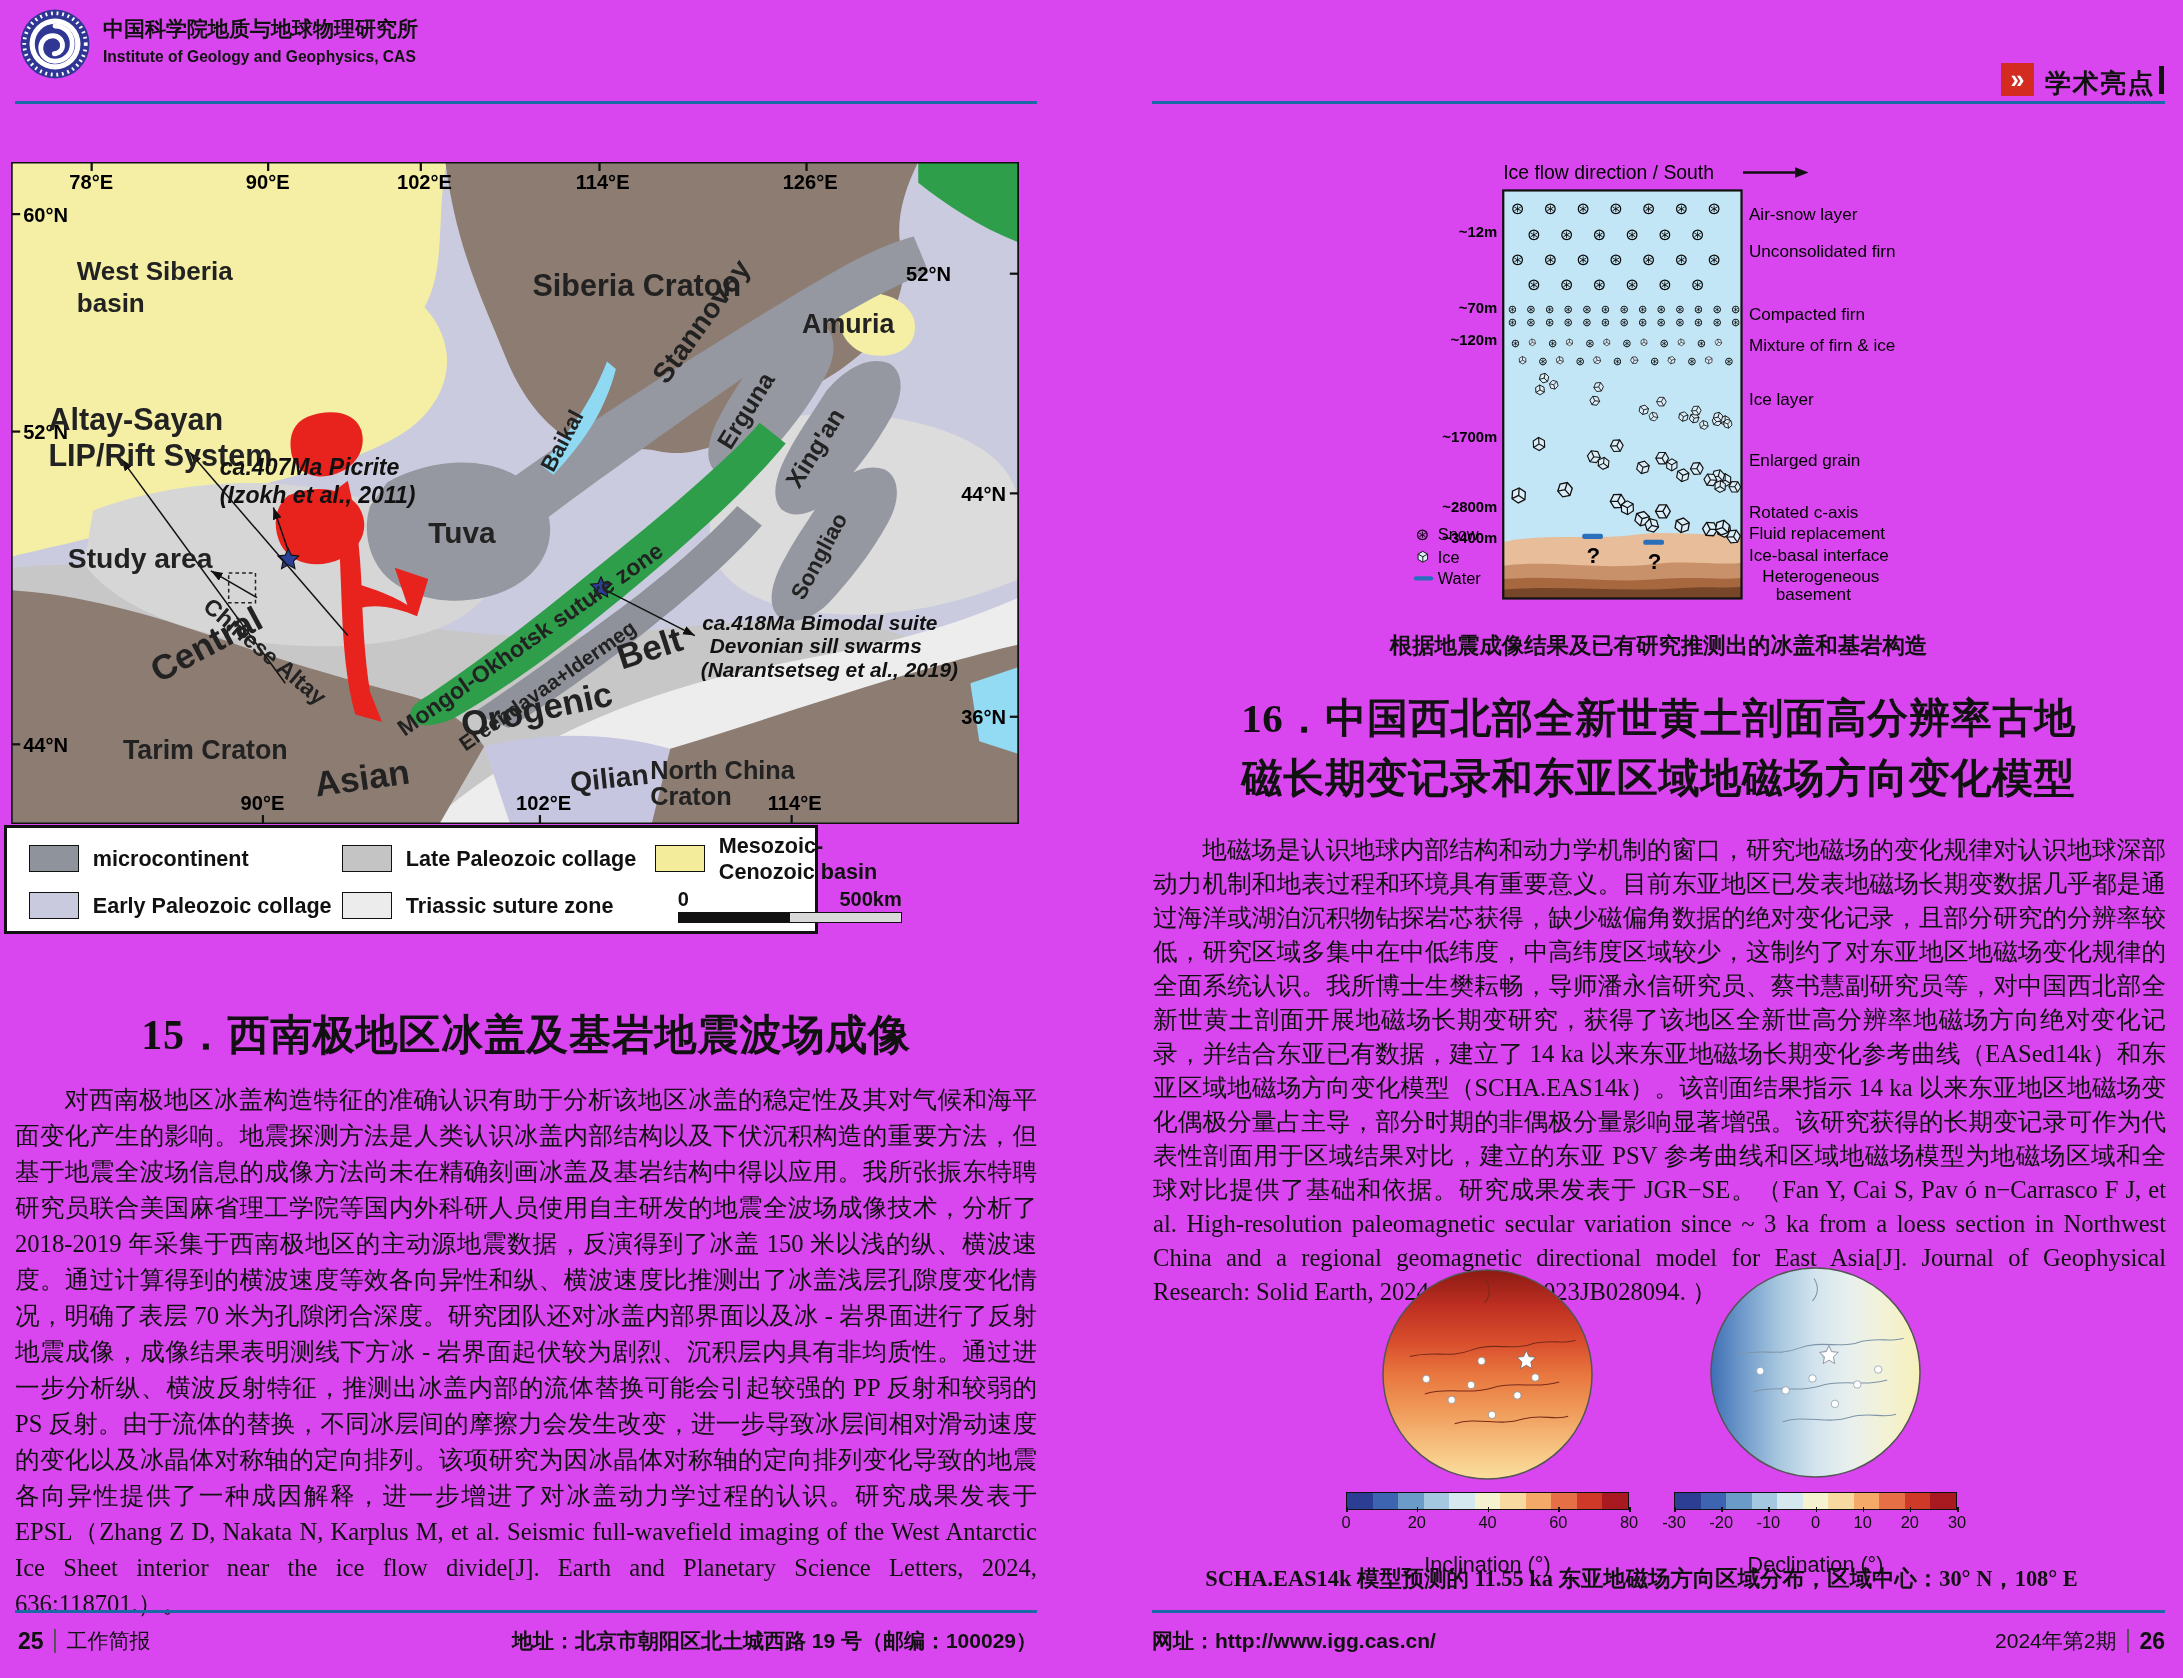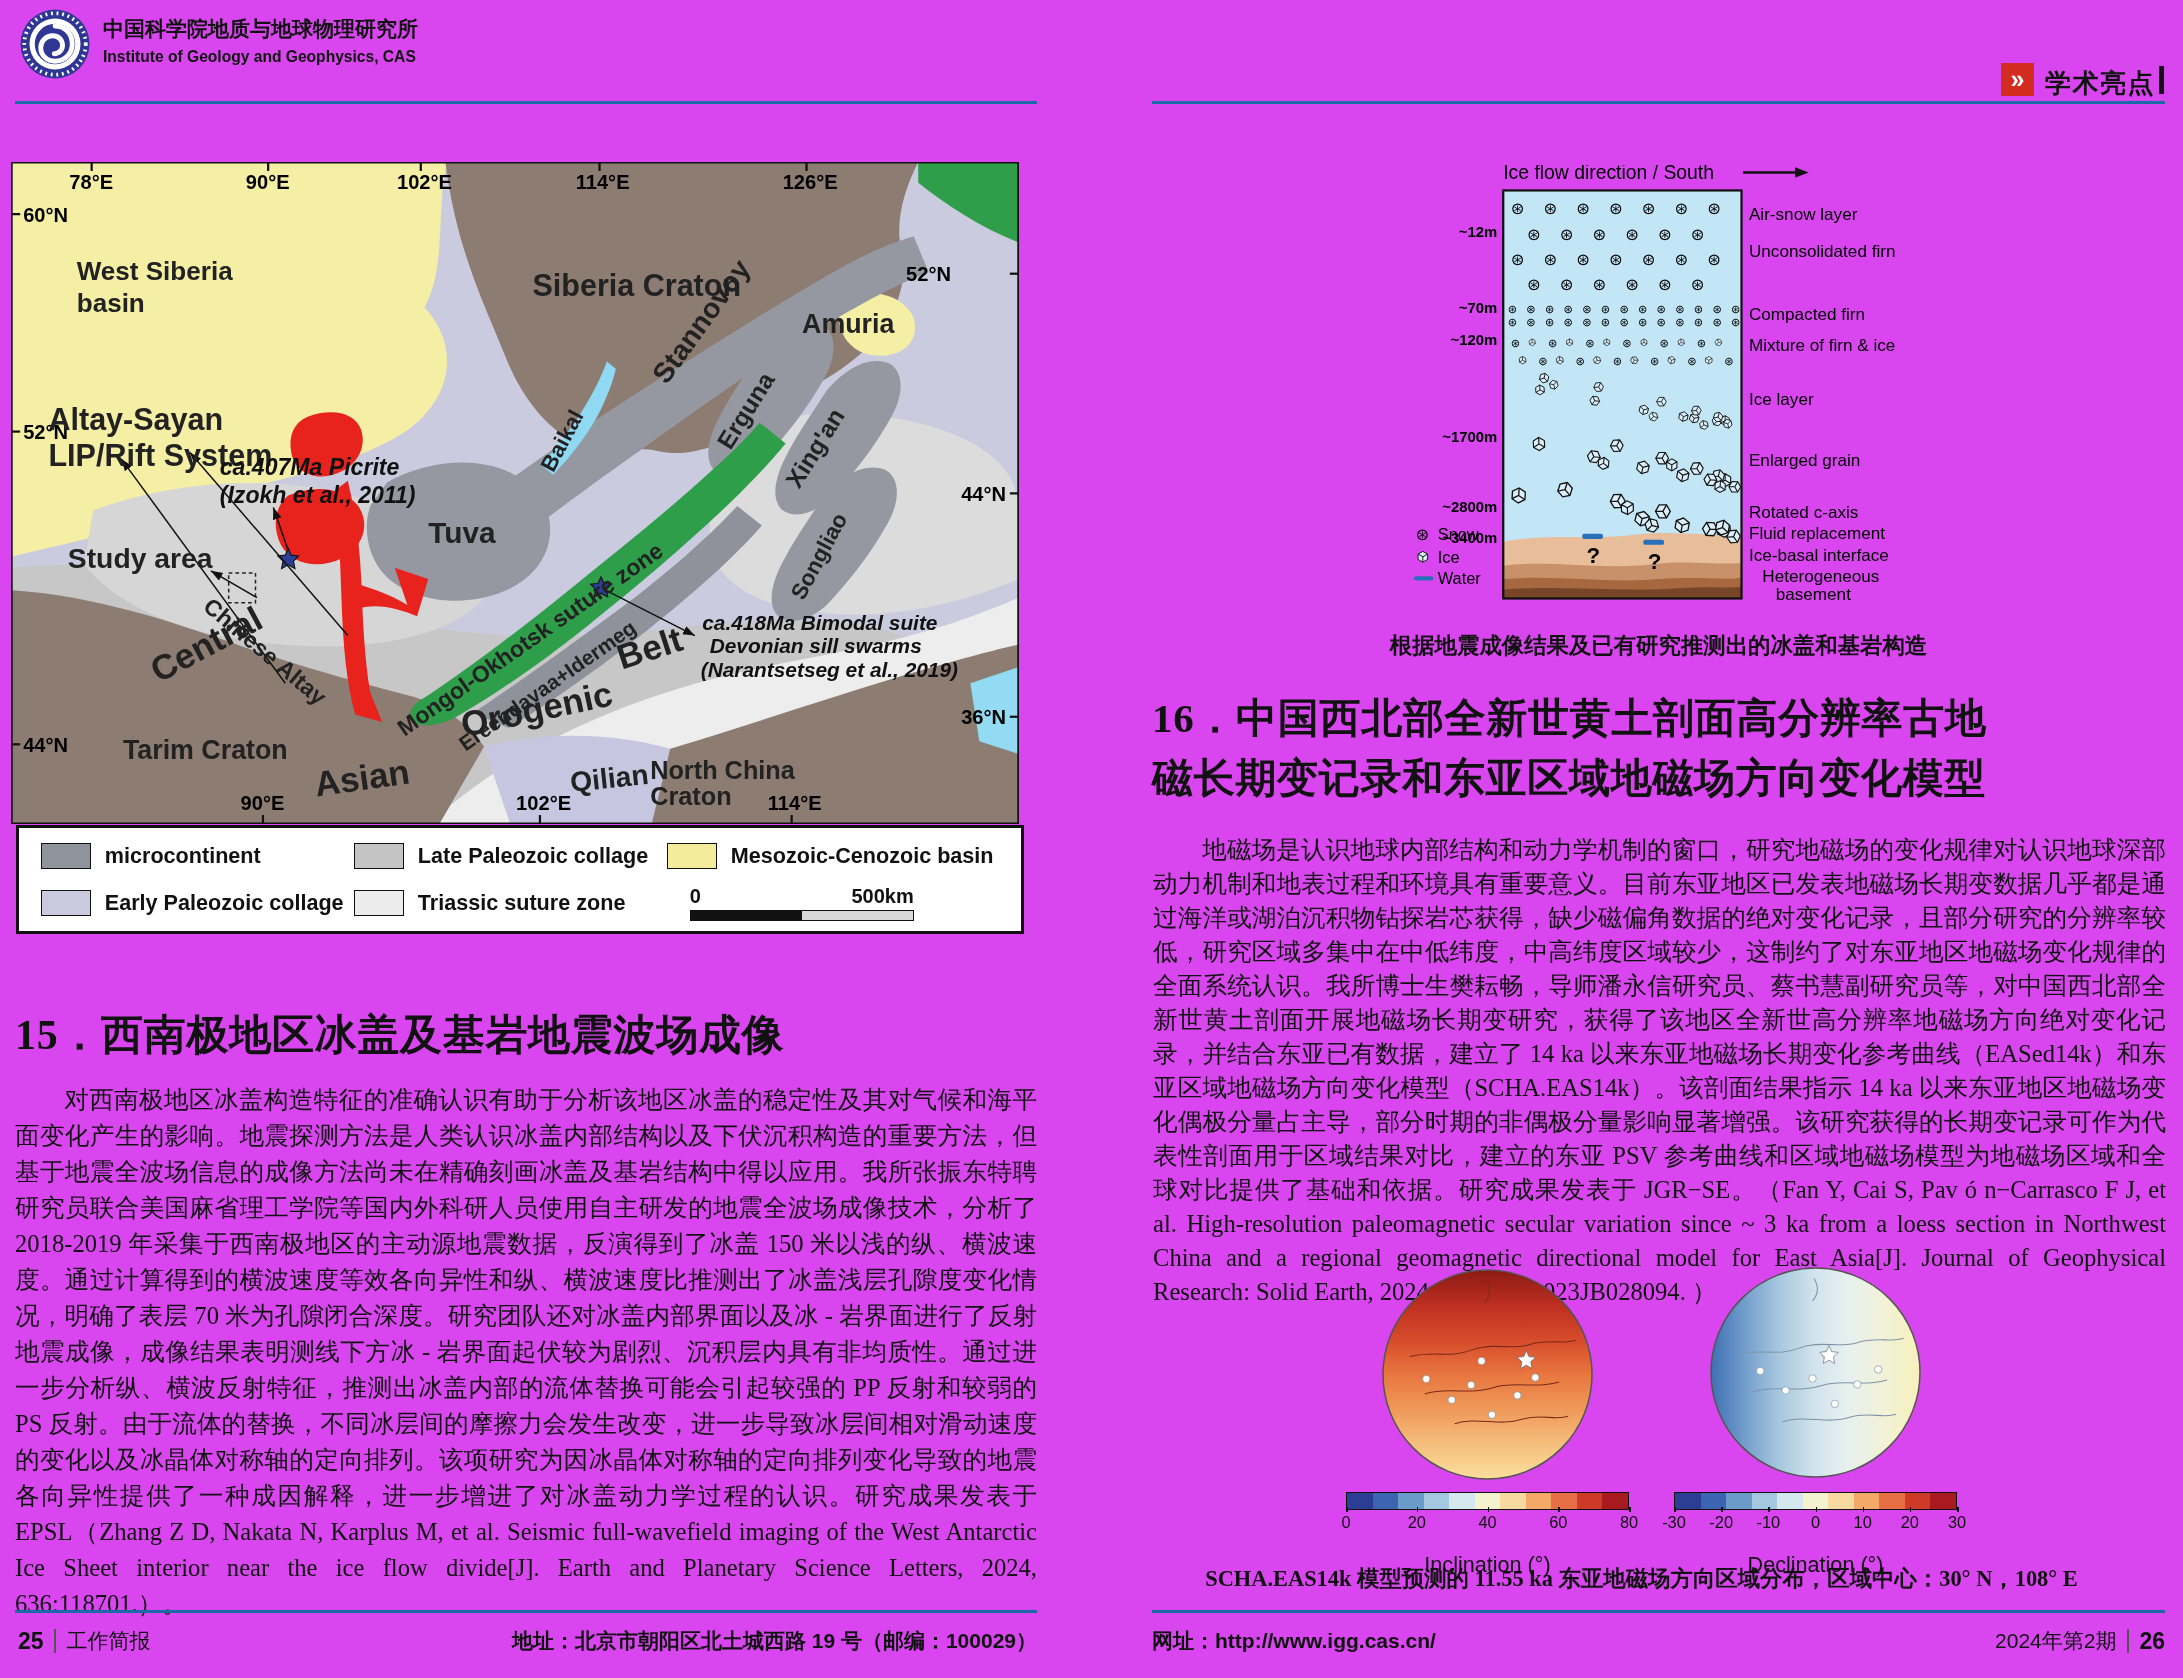--- a/index.html
+++ b/index.html
@@ -10,36 +10,36 @@
   
   .org-cn{font-family:"Liberation Sans",sans-serif;font-weight:bold;font-size:21px;}
   .org-en{font-family:"Liberation Sans",sans-serif;font-weight:bold;font-size:15.6px;margin-top:4.5px;}
   .badge-box{position:absolute;left:2001px;top:63px;width:33px;height:33px;background:#d32b20;
              display:flex;align-items:center;justify-content:center;color:#fff;
              font-family:"Liberation Sans",sans-serif;font-weight:bold;font-size:25px;line-height:1;}
   .badge-label{position:absolute;left:2045px;top:66px;font-family:"Liberation Sans",sans-serif;
                font-weight:bold;font-size:26px;letter-spacing:1.5px;}
   .badge-bar{position:absolute;left:2159px;top:66px;width:5.2px;height:28px;background:#111;}
   
-  .map-legend{position:absolute;left:16px;top:825px;width:1008px;height:109px;background:#fff;
+  .map-legend{position:absolute;left:4px;top:825px;width:814px;height:109px;background:#fff;
               border:3px solid #111;box-sizing:border-box;display:grid;
               grid-template-columns:313px 313px 1fr;grid-template-rows:1fr 1fr;
               align-items:center;padding:4.5px 7.5px 4.5px 22.4px;}
   .leg-item{display:flex;align-items:center;gap:13.4px;font-family:"Liberation Sans",sans-serif;
             font-weight:bold;font-size:21.6px;}
   .leg-swatch{width:48px;height:24.6px;border:1.5px solid #111;flex:0 0 auto;}
   .scalebar{display:flex;flex-direction:column;width:224px;margin-left:22.4px;
             font-family:"Liberation Sans",sans-serif;font-weight:bold;font-size:20px;}
   .scalebar-nums{display:flex;justify-content:space-between;}
   .scalebar-bar{height:9px;border:1.5px solid #111;display:flex;margin-top:1.5px;}
   .scalebar-bar .b1{flex:1;background:#111;}
   .scalebar-bar .b2{flex:1;background:#d9d9d9;}
   .fig-caption{position:absolute;text-align:center;font-weight:bold;font-size:23px;
                font-family:"Liberation Serif",serif;}
-  .sec-title{position:absolute;font-weight:bold;font-size:42px;
+  .sec-title{position:absolute;text-align:center;font-weight:bold;font-size:42px;
              font-family:"Liberation Serif",serif;letter-spacing:0.7px;}
   .body-text{position:absolute;text-align:justify;font-size:24.6px;line-height:36px;
              font-family:"Liberation Serif",serif;}
   .body-text p{margin:0;text-indent:2em;}
   
   .foot{position:absolute;top:1627px;display:flex;align-items:center;
         font-family:"Liberation Sans",sans-serif;font-size:21px;}
   .vbar{display:inline-block;width:2.2px;height:24px;background:#555;margin:0 10.4px;}
   .pageno{font-weight:bold;font-size:23px;}
   .foot-bold{font-weight:bold;}

